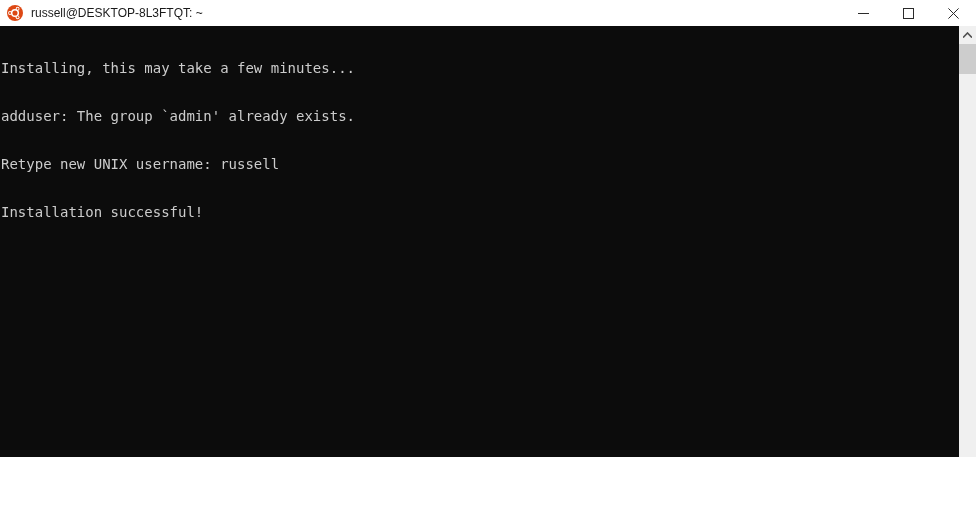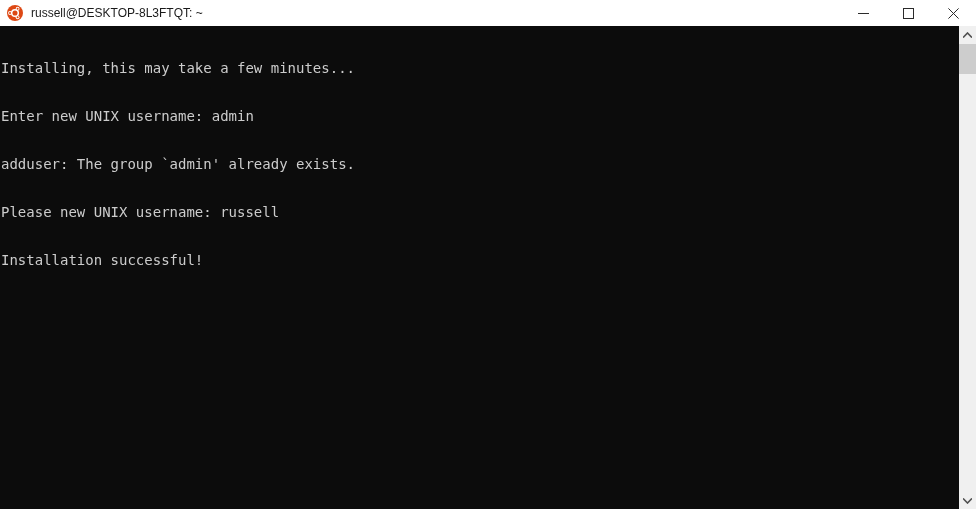--- a/index.html
+++ b/index.html
@@ -11,21 +11,21 @@
   body {
     width: 976px;
     height: 509px;
     overflow: hidden;
     font-family: "Liberation Sans", sans-serif;
   }
 
   #window {
     position: relative;
     width: 976px;
-    height: 509px;
+    height: 457px;
     background: #c2410c;
     overflow: hidden;
   }
 
   
   #titlebar {
     position: absolute;
     left: 0; top: 0;
     width: 976px;
     height: 26px;
@@ -173,23 +173,22 @@
           <line x1="0.4" y1="0.4" x2="10.6" y2="10.6" stroke="#2b2b2b" stroke-width="1"></line>
           <line x1="10.6" y1="0.4" x2="0.4" y2="10.6" stroke="#2b2b2b" stroke-width="1"></line>
         </svg>
       </div>
     </div>
   </div>
 
   <div id="terminal">
     <div id="screen">
       <div class="tline">Installing, this may take a few minutes...</div>
-      <div class="tline">Enter new UNIX username: admin</div>
       <div class="tline">adduser: The group `admin' already exists.</div>
-      <div class="tline">Please new UNIX username: russell</div>
+      <div class="tline">Retype new UNIX username: russell</div>
       <div class="tline">Installation successful!</div>
       
       
       
 
       
     </div>
   </div>
 
   <div id="scrollbar">

